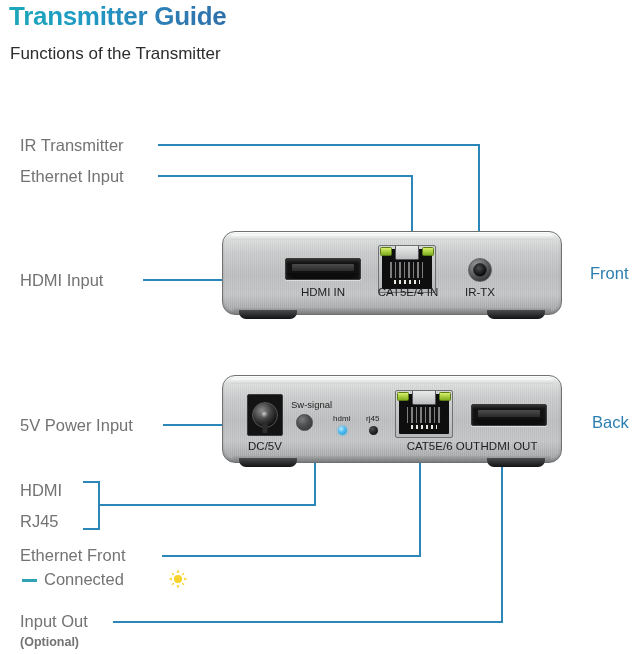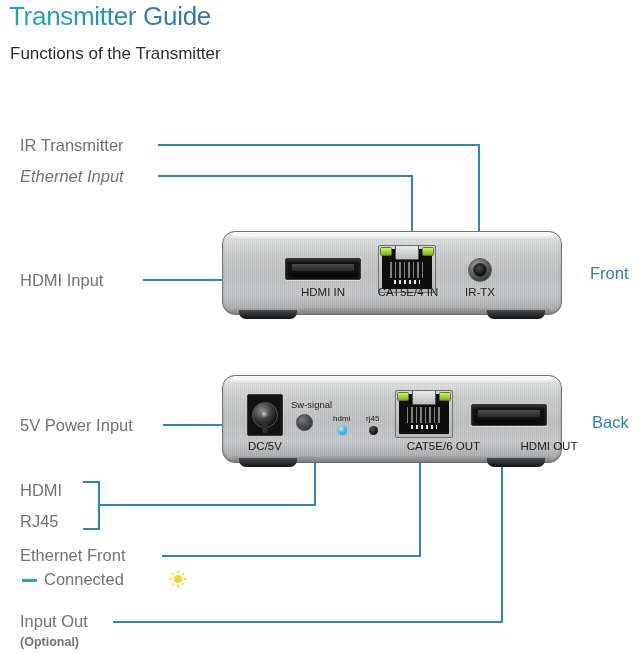--- a/index.html
+++ b/index.html
@@ -12,21 +12,21 @@
     position: relative;
     overflow: hidden;
     font-family: "Liberation Sans", sans-serif;
     color: #2b2b2b;
   }
   #stage { position: absolute; inset: 0; }
 
   
   .title {
     position: absolute; left: 9px; top: 1px;
-    font-size: 26px; font-weight: normal;
+    font-size: 26px; font-weight: bold;
     letter-spacing: -0.3px;
     background: linear-gradient(100deg,#1aa7b8 0%, #1f9bc4 35%, #2d7fb5 70%, #2f6fa8 100%);
     -webkit-background-clip: text; background-clip: text;
     -webkit-text-fill-color: transparent; color: #2288b5;
     white-space: nowrap;
   }
   .subtitle {
     position: absolute; left: 10px; top: 44px;
     font-size: 17px; color: #2d2d2d; white-space: nowrap;
   }
@@ -247,21 +247,21 @@
 
 <div id="stage">
 
   <div class="title">Transmitter Guide</div>
   <div class="subtitle">Functions of the Transmitter</div>
 
   <div class="side-lbl" style="left:590px; top:264px;">Front</div>
   <div class="side-lbl" style="left:592px; top:413px;">Back</div>
 
   <div class="lbl" style="left:20px; top:136px;">IR Transmitter</div>
-  <div class="lbl" style="left:20px; top:167px;font-style:italic;">Ethernet Input</div>
+  <div class="lbl" style="left:20px; top:167px;">Ethernet Input</div>
   <div class="lbl" style="left:20px; top:271px;">HDMI Input</div>
 
   <div class="ln h" style="left:158px; top:144px; width:322px;"></div>
   <div class="ln v" style="left:478px; top:144px; height:114px;"></div>
 
   <div class="ln h" style="left:158px; top:175px; width:255px;"></div>
   <div class="ln v" style="left:411px; top:175px; height:75px;"></div>
 
   <div class="ln h" style="left:143px; top:279px; width:150px;"></div>
 
@@ -353,16 +353,16 @@
         <div class="rj45-pins"></div>
         <div class="rj45-contacts"></div>
       </div>
       <div class="rj45-notch"></div>
       <div class="rj45-led l"></div>
       <div class="rj45-led r"></div>
     </div>
     <div class="port-label" style="left:145px; top:64px; width:112px;text-align:right;">CAT5E/6 OUT</div>
 
     <div class="hdmi" style="left:248px; top:28px; width:76px; height:22px;"></div>
-    <div class="port-label" style="left:236px; top:64px; width:100px;margin-left:40px;">HDMI OUT</div>
+    <div class="port-label" style="left:236px; top:64px; width:100px;">HDMI OUT</div>
   </div>
 
 </div>
 
 </body></html>

